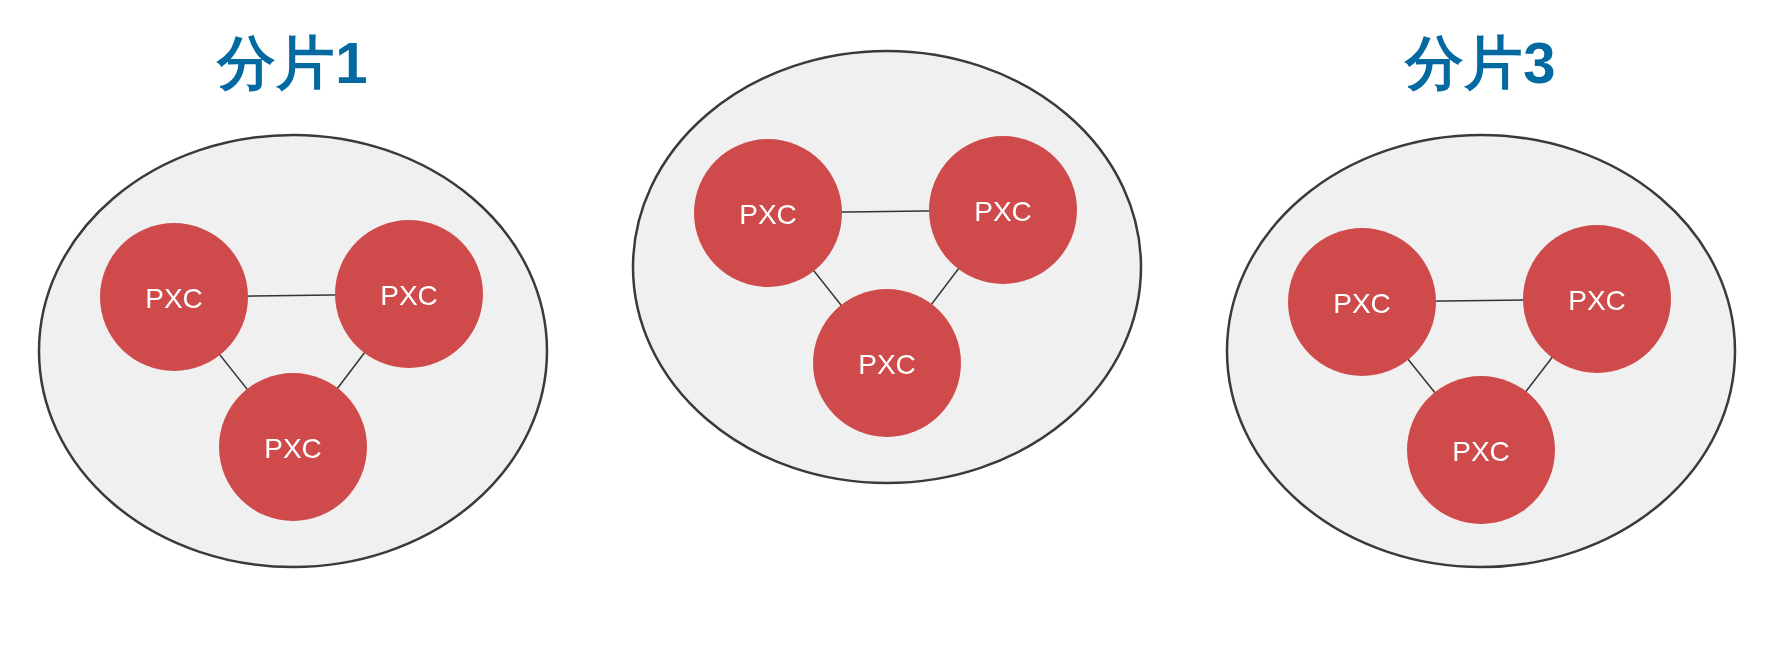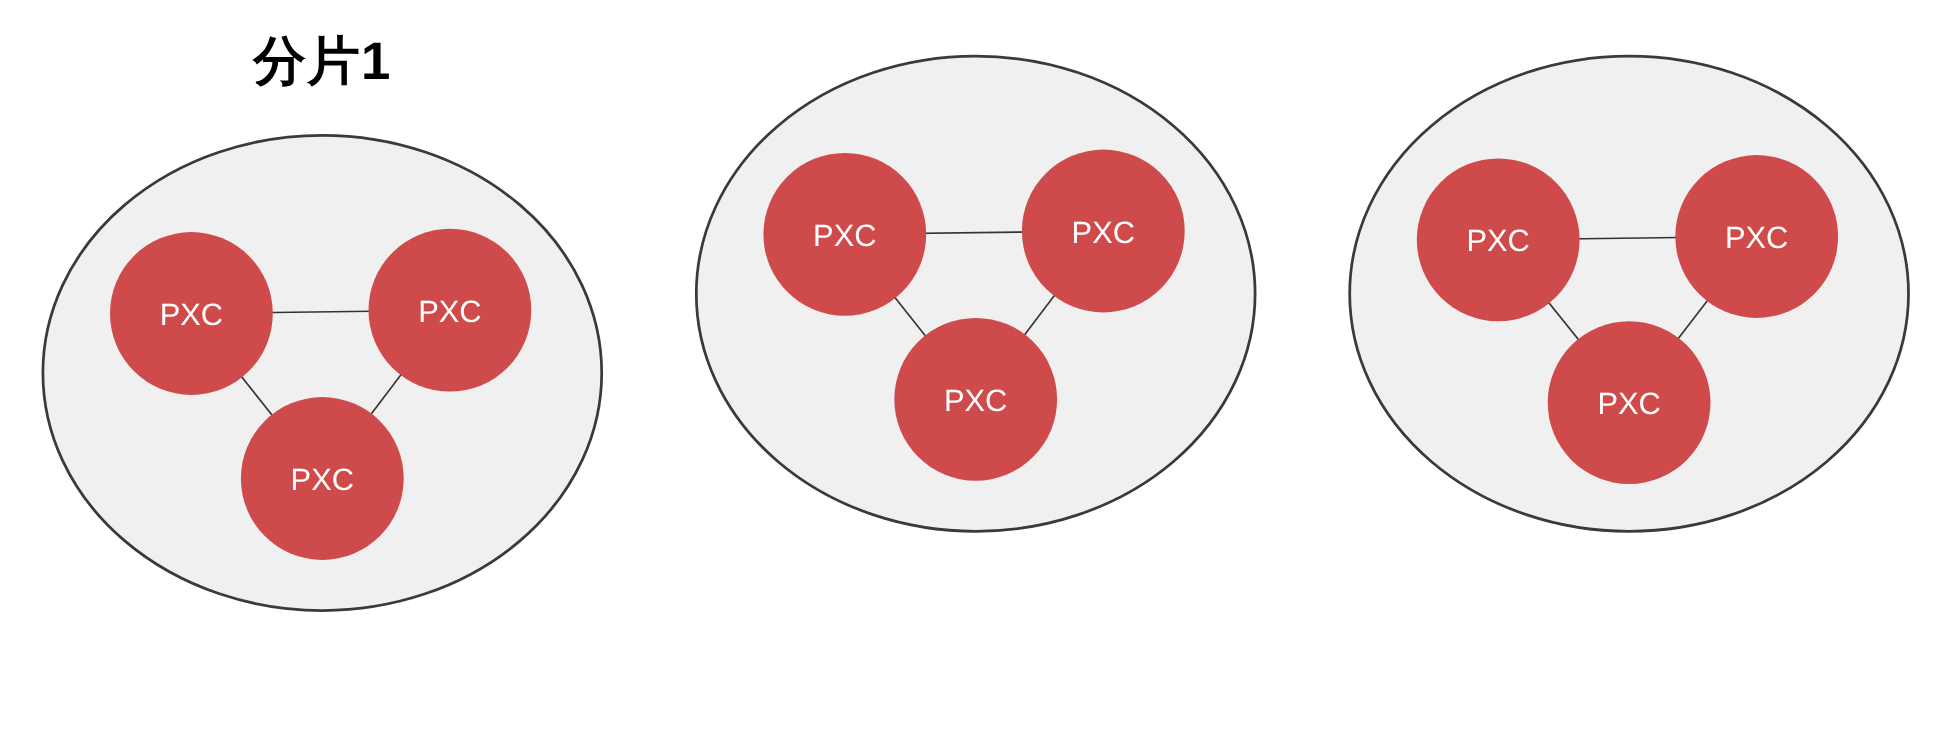--- a/index.html
+++ b/index.html
@@ -21,23 +21,23 @@
     padding-top: 28px;
     box-sizing: border-box;
   }
   .shard {
     display: flex;
     flex-direction: column;
     align-items: center;
     width: 548px;
   }
   .shard-title {
-    font-size: 48px;
+    font-size: 58px;
     font-weight: bold;
-    color: #000000;
+    color: #0369a1;
     letter-spacing: 1px;
     margin-bottom: 14px;
     line-height: 1.2;
   }
   svg.cluster {
     display: block;
   }
   svg.cluster ellipse {
     stroke: #3a3a3a;
     stroke-width: 2.5;
@@ -99,20 +99,21 @@
         <text class="node-label" x="390" y="183">PXC</text>
       </g>
       <g>
         <circle class="node" cx="274" cy="335" r="74" fill="#cf4b4b"></circle>
         <text class="node-label" x="274" y="336">PXC</text>
       </g>
     </svg>
   </div>
 
   <div class="shard">
+    <div class="shard-title">分片3</div>
     <svg class="cluster" width="548" height="478" viewBox="0 0 548 478">
       <ellipse cx="274" cy="239" rx="254" ry="216" fill="#f0f0f0"></ellipse>
       <line class="link" x1="155" y1="190" x2="390" y2="187"></line>
       <line class="link" x1="155" y1="190" x2="274" y2="338"></line>
       <line class="link" x1="390" y1="187" x2="274" y2="338"></line>
       <g>
         <circle class="node" cx="155" cy="190" r="74" fill="#cf4b4b"></circle>
         <text class="node-label" x="155" y="191">PXC</text>
       </g>
       <g>

